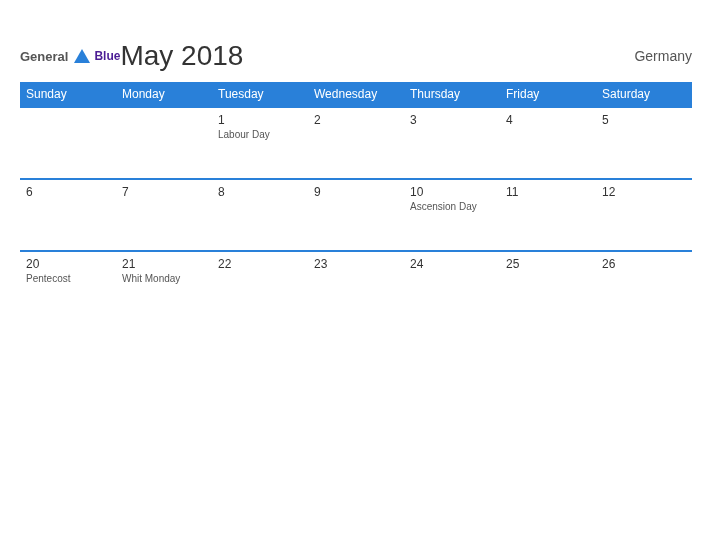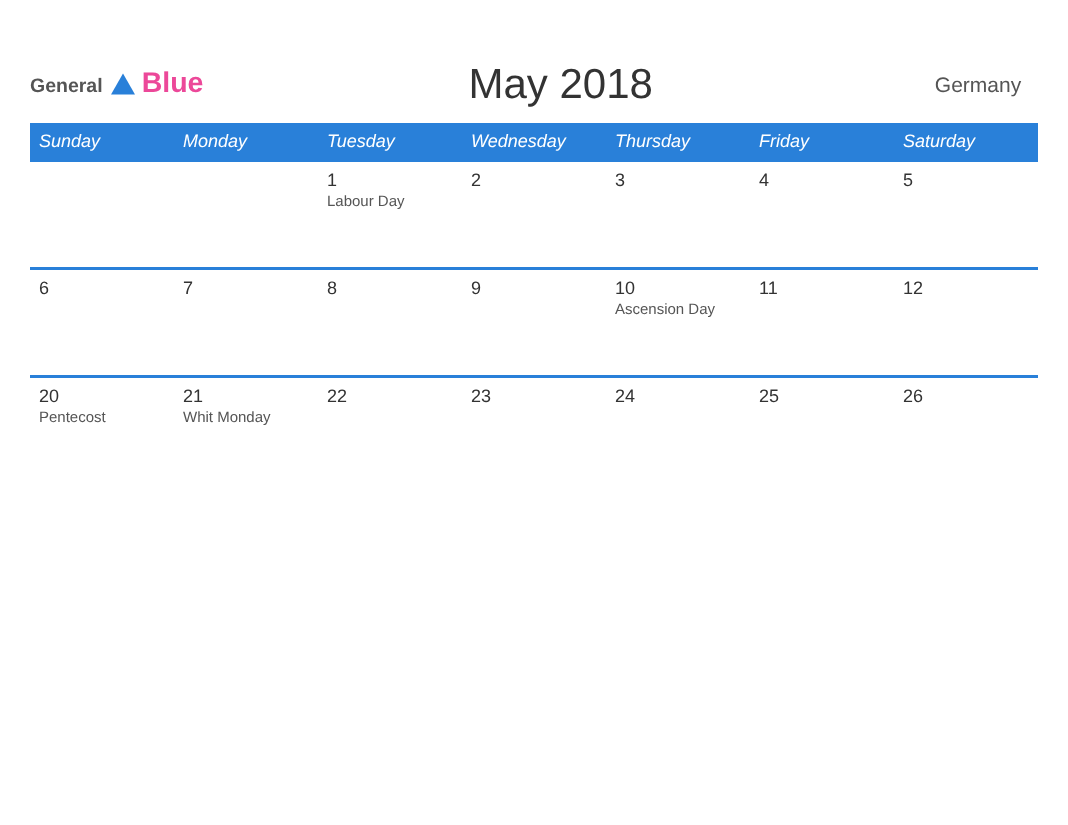--- a/index.html
+++ b/index.html
@@ -33,64 +33,63 @@
       gap: 4px;
     }
 
     .logo-text-general {
       font-size: 13px;
       font-weight: bold;
       color: #555;
     }
 
     .logo-text-blue {
-      font-size: 19px;
+      font-size: 12px;
       font-weight: bold;
-      color: #ec4899;
+      color: #4c1d95;
     }
 
     .logo-triangle {
       width: 0;
       height: 0;
       border-left: 8px solid transparent;
       border-right: 8px solid transparent;
       border-bottom: 14px solid #2980d9;
       margin-left: 2px;
     }
 
     .calendar-title {
       font-size: 28px;
       color: #333;
       font-weight: normal;
-      text-align: center;
+      text-align: left;
       flex: 1;
     }
 
     .country-label {
       font-size: 14px;
       color: #555;
       min-width: 80px;
-      text-align: center;
+      text-align: right;
     }
 
     
     .calendar-table {
       width: 100%;
       border-collapse: collapse;
     }
 
     .calendar-table thead tr th {
       background: #2980d9;
       color: #fff;
       font-size: 12px;
       font-weight: normal;
       padding: 5px 6px;
       text-align: left;
       border: none;
-      font-style: italic;
     }
 
     .calendar-table tbody tr {
       border-top: 2px solid #2980d9;
     }
 
     .calendar-table tbody tr td {
       vertical-align: top;
       padding: 5px 6px;
       font-size: 12px;

